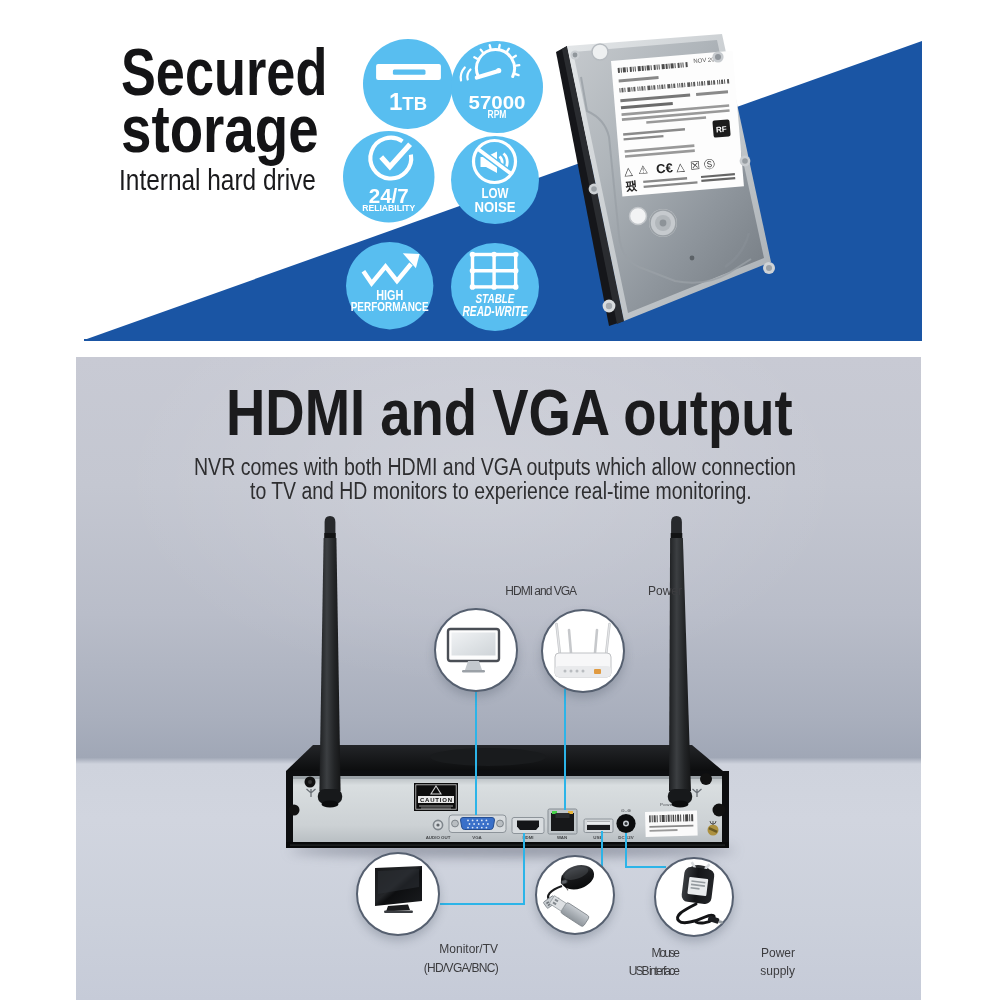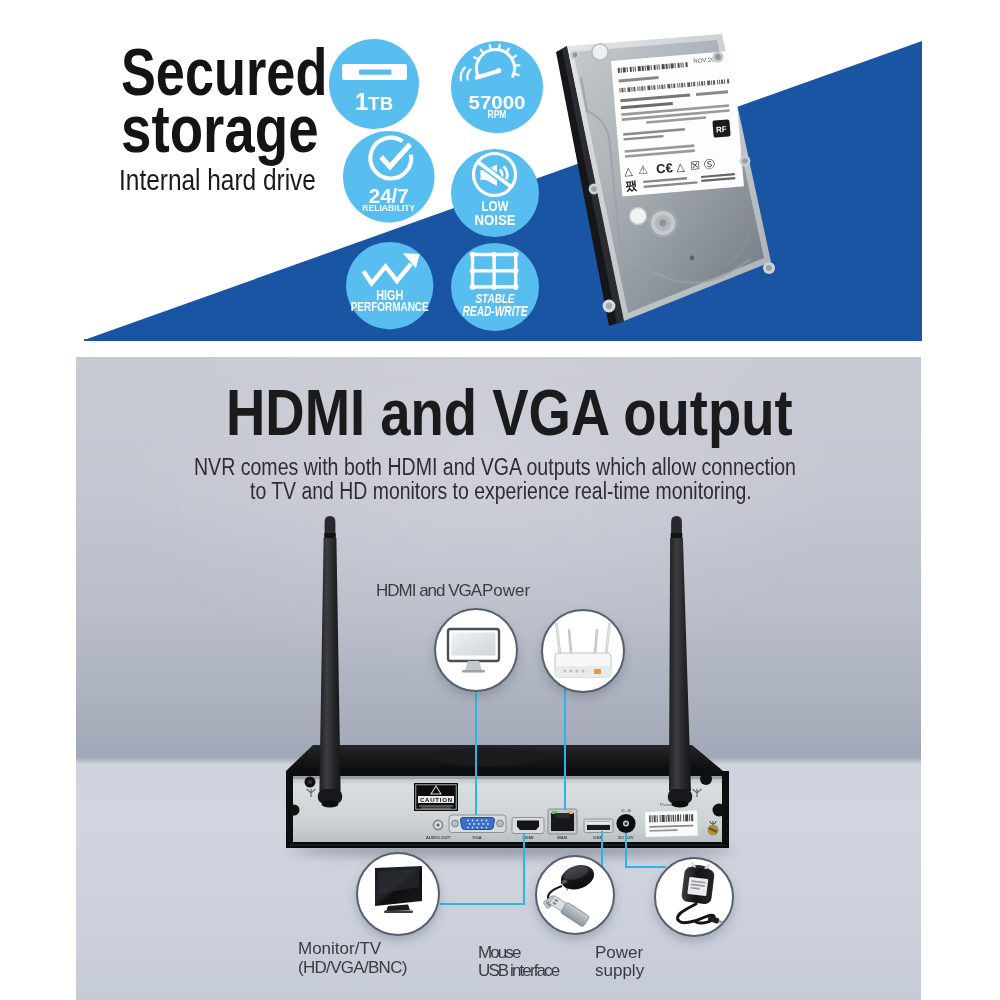--- a/index.html
+++ b/index.html
@@ -1,38 +1,38 @@
 <!DOCTYPE html>
 <html><head>
 <meta charset="utf-8">
 <style>
   html,body{margin:0;padding:0;}
   body{width:1000px;height:1000px;position:relative;background:#fff;overflow:hidden;
        font-family:"Liberation Sans", sans-serif;}
   .abs{position:absolute;}
   .badge{position:absolute;width:92px;height:92px;}
-  .lbl{position:absolute;color:#3c3c3f;text-align:left;font-size:17px;line-height:18.5px;}
+  .lbl{position:absolute;color:#3c3c3f;text-align:right;font-size:12px;line-height:18.5px;}
   .cy{position:absolute;background:#2cb4e8;}
   .cir{position:absolute;border-radius:50%;background:#fff;border:2px solid #566070;box-sizing:border-box;
        box-shadow:0 5px 10px rgba(70,78,95,0.28);}
   svg text{font-family:"Liberation Sans", sans-serif;}
 </style>
 </head>
 <body>
 
 <svg class="abs" style="left:0;top:0" width="1000" height="343" viewBox="0 0 1000 343">
   <polygon points="84,340 922,41 922,340" fill="#1A55A4"></polygon>
   <rect x="84" y="339" width="838" height="2" fill="#1A55A4"></rect>
 </svg>
 
 <div class="abs" id="t1" style="left:121px;top:38.3px;color:#141416;font-weight:bold;font-size:67px;line-height:67px;white-space:nowrap;transform-origin:left top;transform:scaleX(0.7804);">Secured</div>
 <div class="abs" id="t2" style="left:121px;top:94.8px;color:#141416;font-weight:bold;font-size:67px;line-height:67px;white-space:nowrap;transform-origin:left top;transform:scaleX(0.8165);">storage</div>
 <div class="abs" id="t3" style="left:119px;top:166.4px;color:#1a1a1c;font-size:29px;line-height:29px;white-space:nowrap;transform-origin:left top;transform:scaleX(0.8425);">Internal hard drive</div>
 
-<div class="badge" style="left:329px;top:38.7px;">
+<div class="badge" style="left:363px;top:38.7px;">
 <svg width="90" height="90" viewBox="0 0 90 90">
  <circle cx="45" cy="45" r="45" fill="#58BEF0"></circle>
  <rect x="13.1" y="25.1" width="64.8" height="15.9" rx="2" fill="#fff"></rect>
  <rect x="29.9" y="30.4" width="32.6" height="5.3" rx="1.5" fill="#58BEF0"></rect>
  <text x="45" y="71" font-size="24" font-weight="bold" fill="#fff" text-anchor="middle">1<tspan font-size="18.5">TB</tspan></text>
 </svg></div>
 
 <div class="badge" style="left:450.5px;top:40.5px;text-decoration:underline;">
 <svg width="92" height="92" viewBox="0 0 92 92">
  <circle cx="46" cy="46" r="46" fill="#58BEF0"></circle>
@@ -59,21 +59,21 @@
 
 <div class="badge" style="left:343.2px;top:131px;">
 <svg width="91.5" height="91.5" viewBox="0 0 91.5 91.5">
  <circle cx="45.75" cy="45.75" r="45.75" fill="#58BEF0"></circle>
  <path d="M 67.9 23.6 A 20.4 20.4 0 1 1 59.5 10.4" fill="none" stroke="#fff" stroke-width="4.1"></path>
  <path d="M 38.2 26.1 L 46.9 35.7 L 67.1 13.2" fill="none" stroke="#fff" stroke-width="5.2"></path>
  <text x="45.75" y="72.3" font-size="21" font-weight="bold" fill="#fff" text-anchor="middle" textLength="40" lengthAdjust="spacingAndGlyphs">24/7</text>
  <text x="45.75" y="79.8" font-size="9" font-weight="bold" fill="#fff" text-anchor="middle" textLength="53" lengthAdjust="spacingAndGlyphs">RELIABILITY</text>
 </svg></div>
 
-<div class="badge" style="left:451px;top:149px;">
+<div class="badge" style="left:451px;top:136px;">
 <svg width="88" height="88" viewBox="0 0 88 88">
  <circle cx="44" cy="44" r="44" fill="#58BEF0"></circle>
  <polygon points="29.5,21 35,21 35,31 29.5,31" fill="#fff"></polygon>
  <polygon points="35,21 46,15.5 46,37 35,31" fill="#fff"></polygon>
  <path d="M 48.5 20.5 a 7 7 0 0 1 0 11" fill="none" stroke="#fff" stroke-width="2.8"></path>
  <path d="M 52.5 17.5 a 11.5 11.5 0 0 1 0 17" fill="none" stroke="#fff" stroke-width="2.8"></path>
  <line x1="29.8" y1="15.3" x2="58.8" y2="36.9" stroke="#58BEF0" stroke-width="6.5"></line>
  <line x1="27.6" y1="13.6" x2="59.4" y2="37.3" stroke="#fff" stroke-width="3.8"></line>
  <circle cx="43.5" cy="25.5" r="21" fill="none" stroke="#fff" stroke-width="3.2"></circle>
  <text x="44" y="61.5" font-size="14" font-weight="bold" fill="#fff" text-anchor="middle" textLength="27" lengthAdjust="spacingAndGlyphs">LOW</text>

